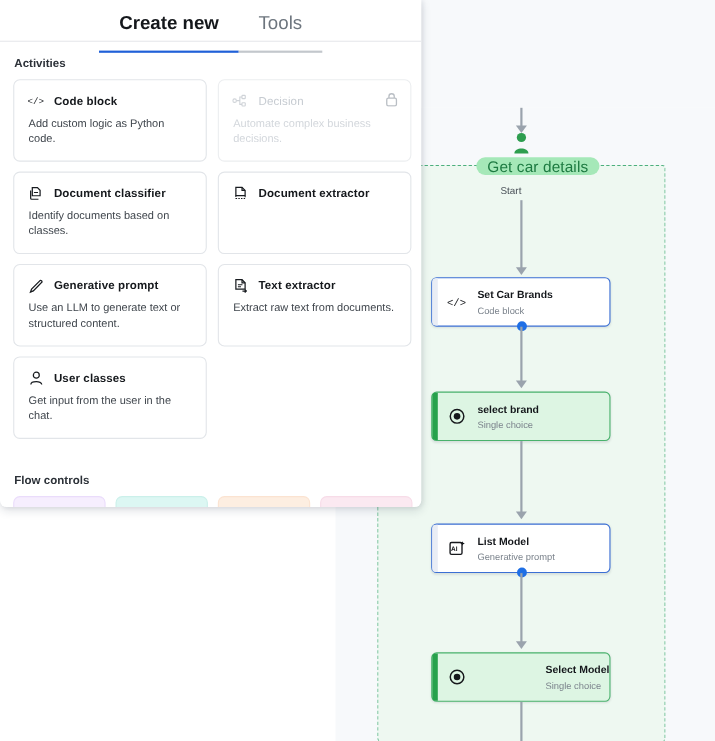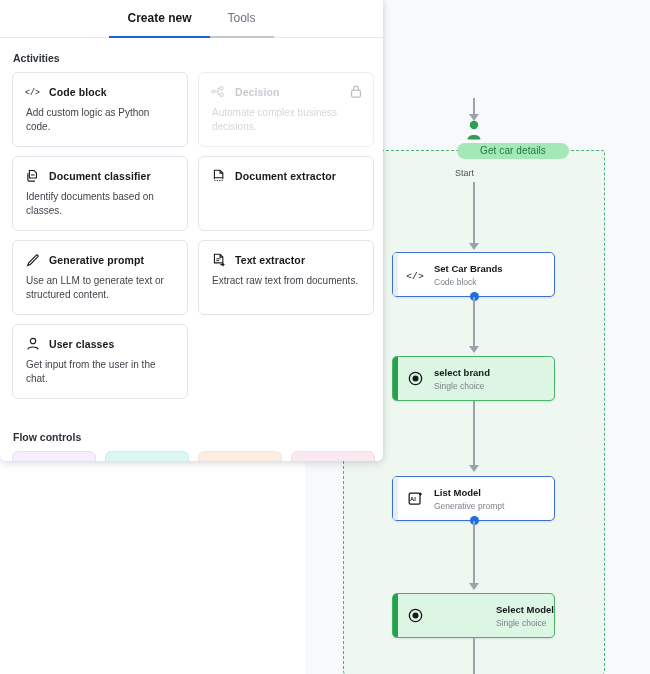--- a/index.html
+++ b/index.html
@@ -43,27 +43,26 @@
     border-right: 5px solid transparent;
     border-top: 7px solid #9aa3ad;
   }
 
   
   .person-icon { position: absolute; left: 465px; top: 120px; width: 18px; height: 20px; }
 
   
   .scope-pill {
     position: absolute; left: 433px; top: 143px;
-    height: 16px; padding: 0 23px;
+    height: 16px; padding: 0 10px;
     background: #a5e8b8; color: #1d7a41;
     border-radius: 9px;
-    font-size: 10px; line-height: 16px;
+    font-size: 14px; line-height: 16px;
     white-space: nowrap;
     letter-spacing: .1px;
-    margin-left: 24px;
   }
   .start-label {
     position: absolute; left: 455px; top: 168px;
     font-size: 9px; color: #4a5159;
   }
 
   
   .node {
     position: absolute;
     left: 392px; width: 163px; height: 45px;
@@ -104,22 +103,22 @@
     box-shadow: 0 3px 9px rgba(25,35,60,0.13), 1px 0 4px rgba(25,35,60,0.07);
     overflow: hidden;
   }
   .tabs {
     position: relative; height: 38px;
     display: flex; justify-content: center; align-items: flex-start;
     gap: 0px;
     border-bottom: 1px solid #e6e8eb;
   }
   .tab {
-    padding: 11px 18px 0 18px; height: 38px;
-    font-size: 12px; color: #6d757e;
+    padding: 11px 18px 0 18px; height: 48px;
+    font-size: 17px; color: #6d757e;
     cursor: pointer; position: relative;
   }
   .tab .tab-ul {
     position: absolute; left: 0; right: 0; bottom: 0; height: 2.5px;
     background: #c3c7cc;
   }
   .tab.active { color: #15181c; font-weight: bold; }
   .tab.active .tab-ul { background: #2060d8; }
 
   .section-title {
@@ -138,21 +137,21 @@
     border-radius: 6px;
     padding: 11px 12px 12px 12px;
     background: #ffffff;
     min-height: 65px;
   }
   .card.disabled { border-color: #eceef0; }
   .card-head { display: flex; align-items: center; gap: 9px; }
   .card-icon { width: 15px; height: 15px; display: flex; align-items: center; justify-content: center; color: #191c20; flex: none; }
   .card.disabled .card-icon { color: #cfd3d8; }
   .card-title { font-size: 10.5px; font-weight: bold; color: #15181c; letter-spacing: .1px; }
-  .card.disabled .card-title { color: #c6cbd1; font-weight: bold; }
+  .card.disabled .card-title { color: #c6cbd1; font-weight: normal; }
   .card-desc { font-size: 10px; color: #3f454c; line-height: 14px; margin-top: 7px; margin-left: 1px; }
   .card.disabled .card-desc { color: #d3d7dc; }
   .lock { position: absolute; right: 11px; top: 11px; width: 12px; height: 13px; color: #9ba2a9; }
   .card.disabled .lock { color: #b9bec4; }
 
   
   .fc-row { display: flex; gap: 9px; margin-left: 12px; }
   .fc {
     position: relative;
     width: 84px; height: 58px;

